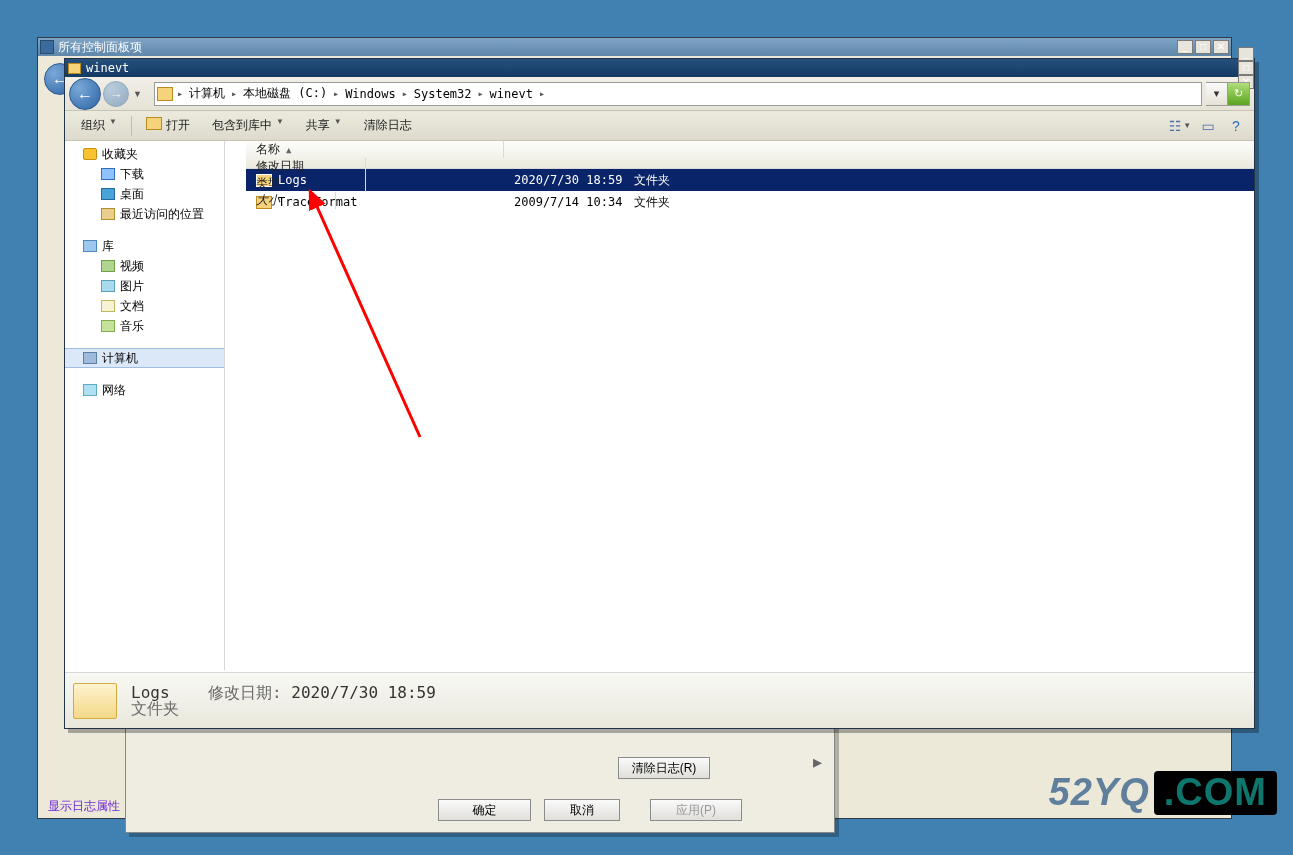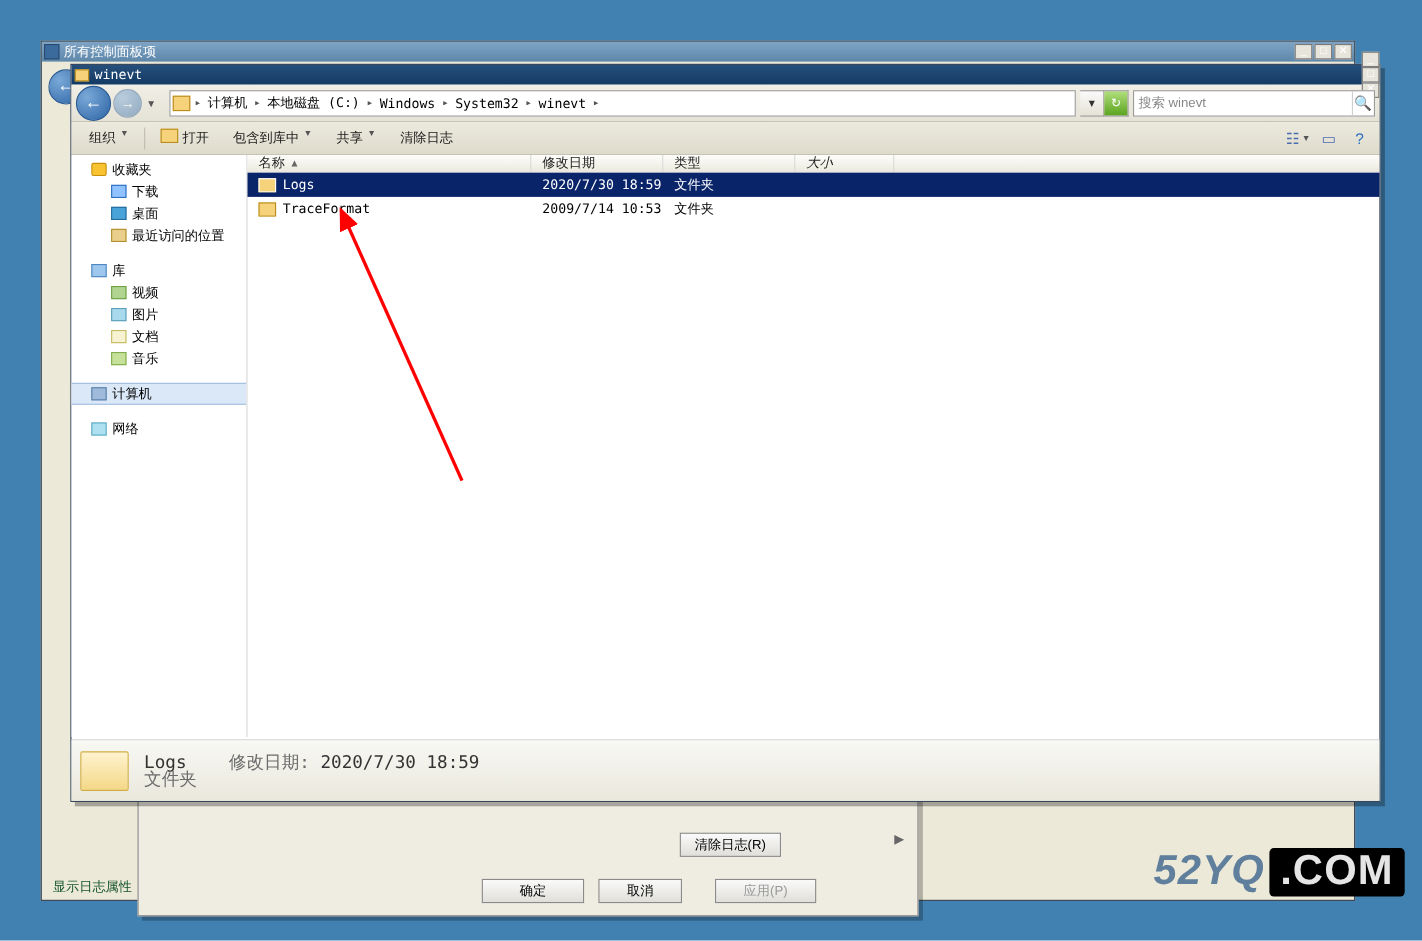--- a/index.html
+++ b/index.html
@@ -63,21 +63,21 @@
   .nav-circle.small {
     width: 26px; height: 26px;
     opacity: .45;
     font-size: 13px;
   }
   .back-nav-row { display: flex; align-items: center; gap: 2px; }
 
   .bg-status {
     position: absolute;
     left: 10px; bottom: 3px;
-    font-size: 12px; color: #14532d;
+    font-size: 12px; color: #6d28d9;
   }
 
   
   .bg-dialog {
     position: absolute;
     left: 125px; top: 66px;
     width: 710px; height: 767px;
     background: #efece1;
     border: 1px solid #888;
     box-shadow: 4px 4px 0 rgba(0,0,0,.25);
@@ -202,20 +202,21 @@
   .view-ico {
     width: 20px;height:16px;
     display:flex;align-items:center;justify-content:center;
     color:#4b6db0;font-size:14px;
   }
 
   
   .split {
     position:absolute; left:0; top:82px; right:0; bottom:58px;
     display:flex;
+    gap:21px;
   }
   .sidebar {
     width: 160px;
     background:#fff;
     border-right:1px solid #d7d7d7;
     overflow-y:auto;
     padding-top:3px;
   }
   .tree-item {
     display:flex;align-items:center;
@@ -247,24 +248,25 @@
   .tico.mus  { background:#c5e19a;border:1px solid #82ad4c; }
   .tico.pc   { background:#9fbadb;border:1px solid #5a7fa9; }
   .tico.net  { background:#aee0f1;border:1px solid #5dacc4; }
 
   .filepane {
     flex:1;
     display:flex;flex-direction:column;
     font-family: SimSun, monospace;
   }
   .col-header {
-    height:16px;
+    height:28px;
     display:flex;
     border-bottom:1px solid #d9d9d9;
     background:linear-gradient(#fdfdfb,#eceade);
+    flex-direction:column;
   }
   .col {
     border-right:1px solid #d9d9d9;
     display:flex;align-items:center;
     padding-left:10px;
     font-size:12px;color:#222;
     position:relative;
   }
   .col .sort { margin-left:6px;font-size:9px;color:#666; }
   .c-name { width: 258px; }
@@ -313,21 +315,21 @@
   }
 
   
   .watermark {
     position:absolute;right:16px;bottom:40px;
     font: italic bold 38px/1 Arial,Helvetica,sans-serif;
     letter-spacing:1px;
     color:#5f7f9c;
   }
   .watermark .boxed {
-    display:inline-block;background:#000;color:#e5e5e5;
+    display:inline-block;background:#000;color:#0f766e;
     padding: 2px 10px 4px; border-radius:4px;
     font-style:normal;
     margin-left:4px;
   }
 </style>
 </head>
 <body>
 
 <div class="win-back">
   <div class="titlebar">
@@ -386,24 +388,20 @@
       <span class="sep">▸</span>
       <span class="seg">System32</span>
       <span class="sep">▸</span>
       <span class="seg">winevt</span>
       <span class="sep">▸</span>
     </div>
     <div class="addr-end">
       <div class="addr-drop">▾</div>
       <div class="addr-refresh green">↻</div>
     </div>
-    <div class="search-box">
-      <span>搜索 winevt</span>
-      <span class="mag">🔍</span>
-    </div>
   </div>
 
   <div class="tool-row">
     <div class="tool-item">
       <span>组织</span>
         <span class="dd">▼</span>
     </div>
     <div class="tool-sep"></div>
     <div class="tool-item">
       <span class="tico" style="width:16px;height:13px"></span>
@@ -511,21 +509,21 @@
           </div>
         <div class="cell c-date">2020/7/30 18:59</div>
         <div class="cell c-type">文件夹</div>
         <div class="cell c-size"></div>
       </div>
       <div class="row">
         <div class="cell c-name">
             <span class="ficon"></span>
             <span>TraceFormat</span>
           </div>
-        <div class="cell c-date">2009/7/14 10:53</div>
+        <div class="cell c-date">2009/7/14 10:34</div>
         <div class="cell c-type">文件夹</div>
         <div class="cell c-size"></div>
       </div>
     </div>
   </div>
 
   <svg class="arrow" style="left:225px;top:118px;width:150px;height:270px;position:absolute" viewBox="0 0 150 270">
     <defs>
       <marker id="ah" markerWidth="8" markerHeight="8" refX="6" refY="3" orient="auto">
         <path d="M0,0 L7,3 L0,6 Z" fill="#ff0000"></path>

